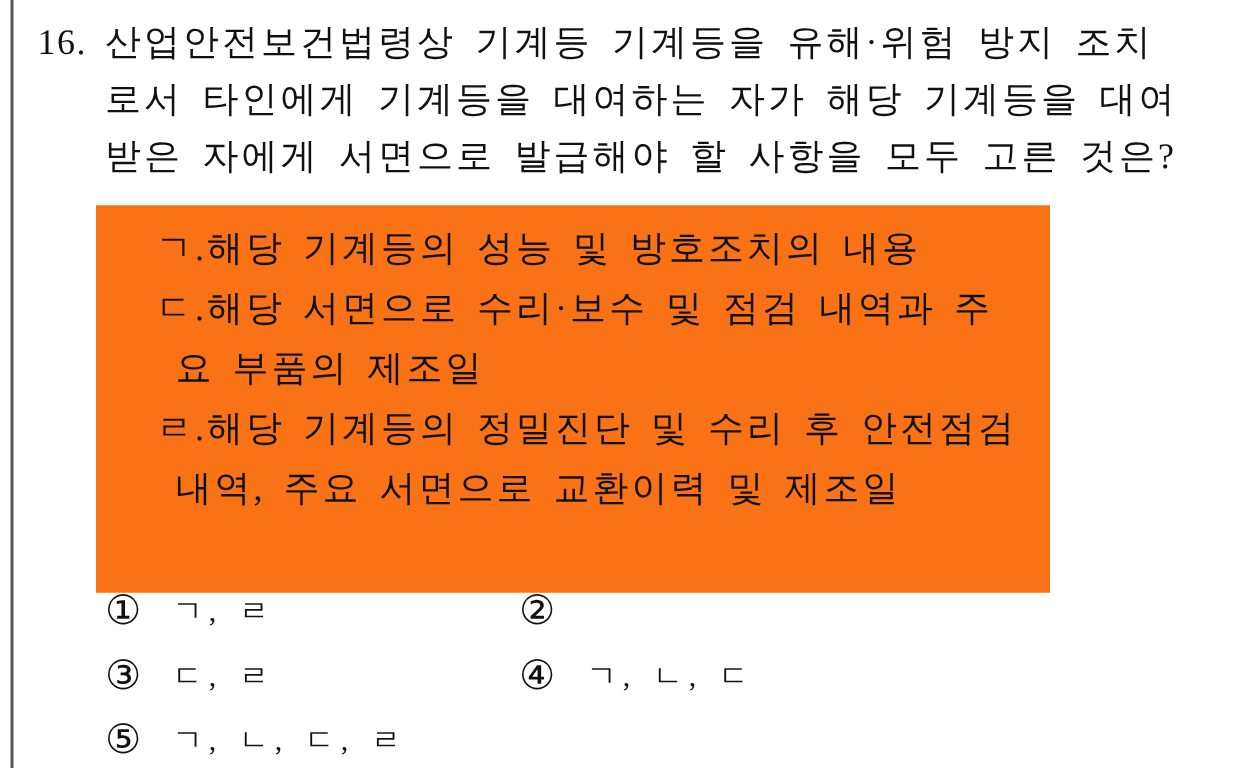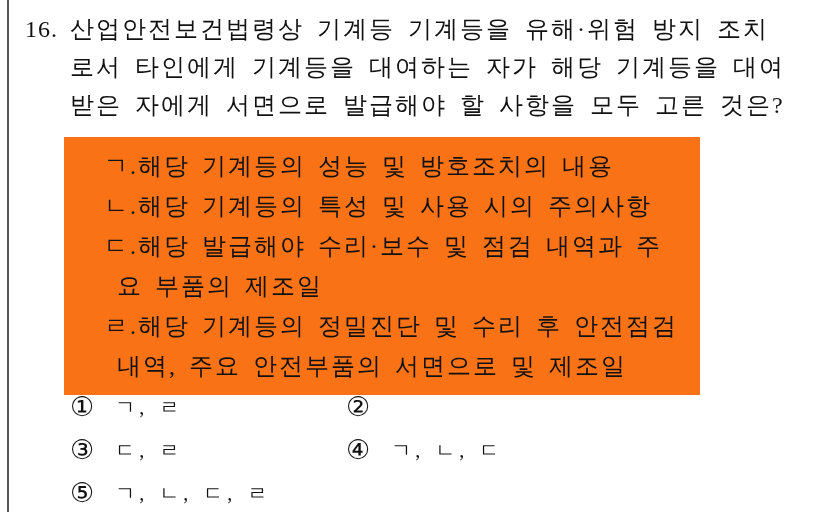--- a/index.html
+++ b/index.html
@@ -97,30 +97,27 @@
       <div class="qline">받은 자에게 서면으로 발급해야 할 사항을 모두 고른 것은?</div>
     </div>
   </div>
 
   <div class="gbox">
     <div class="gbox-inner">
       <div class="bline">
         <span class="bmarker">ㄱ.</span><span>해당 기계등의 성능 및 방호조치의 내용</span>
       </div>
       <div class="bline">
-        <span class="bmarker">ㄴ.</span><span>해당 기계등의 특성 및 사용 시의 주의사항</span>
-      </div>
-      <div class="bline">
-        <span class="bmarker">ㄷ.</span><span>해당 발급해야 수리·보수 및 점검 내역과 주</span>
+        <span class="bmarker">ㄷ.</span><span>해당 서면으로 수리·보수 및 점검 내역과 주</span>
       </div>
       <div class="bline indent">요 부품의 제조일</div>
       <div class="bline">
         <span class="bmarker">ㄹ.</span><span>해당 기계등의 정밀진단 및 수리 후 안전점검</span>
       </div>
-      <div class="bline indent">내역, 주요 안전부품의 서면으로 및 제조일</div>
+      <div class="bline indent">내역, 주요 서면으로 교환이력 및 제조일</div>
     </div>
   </div>
 
   <div class="choices">
     <div class="choice">
       <span class="cnum">①</span>
       <span class="ctext">ㄱ, ㄹ</span>
     </div>
     <div class="choice">
       <span class="cnum">②</span>

